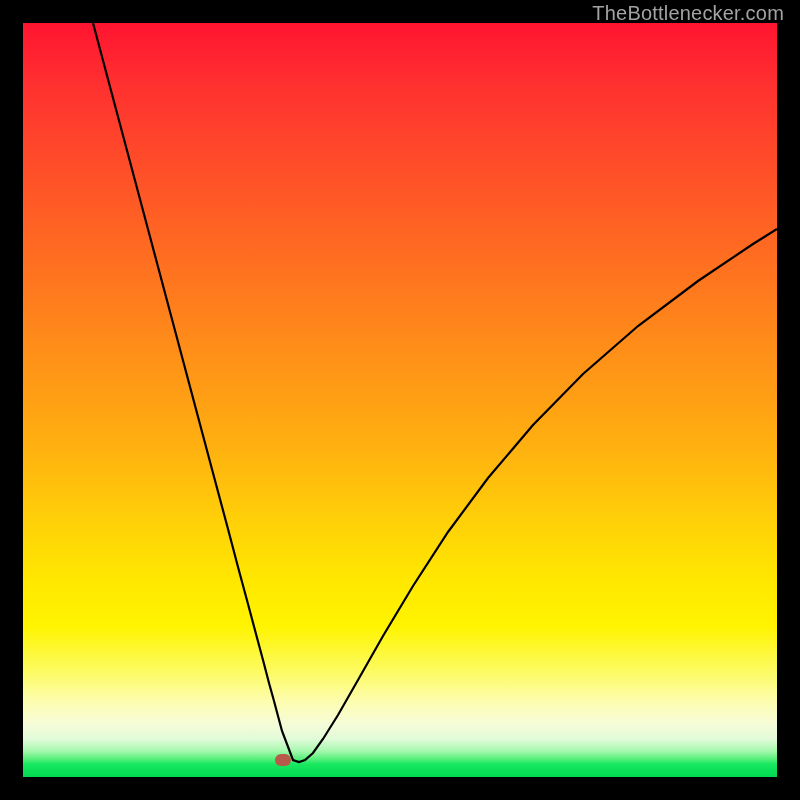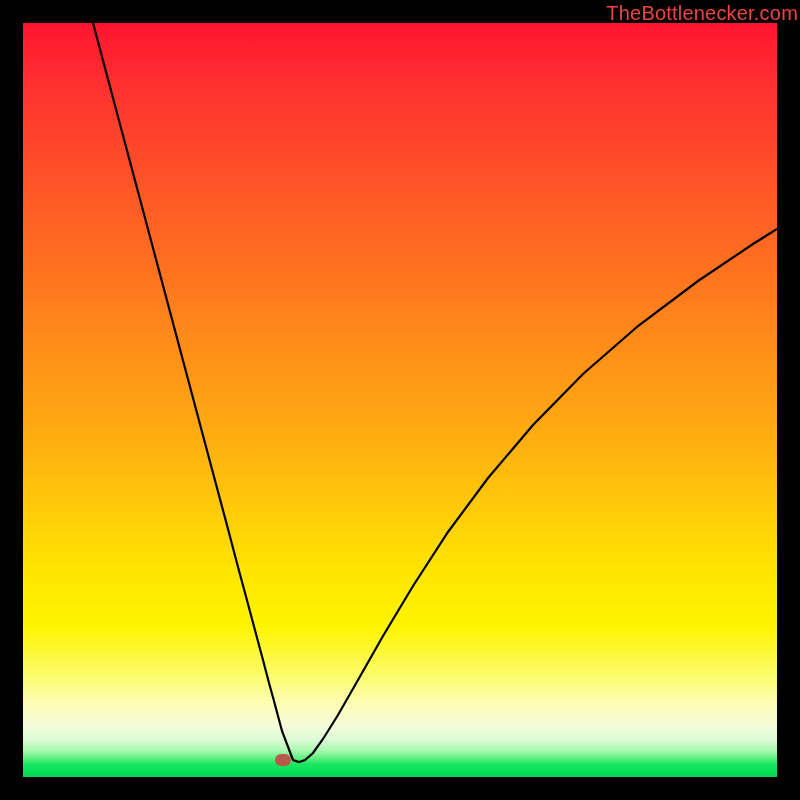--- a/index.html
+++ b/index.html
@@ -51,22 +51,22 @@
   .dot {
     position: absolute;
     width: 16px;
     height: 12px;
     border-radius: 6px;
     background: #b85a4a;
   }
   .watermark {
     position: absolute;
     top: 2px;
-    right: 2px;
-    color: #ef4444;
+    right: 16px;
+    color: #a3a3a3;
     font-size: 20px;
     font-weight: 500;
     letter-spacing: 0.2px;
   }
 </style>
 </head>
 <body>
 
 <div class="frame">
   <div class="gradient"></div>

